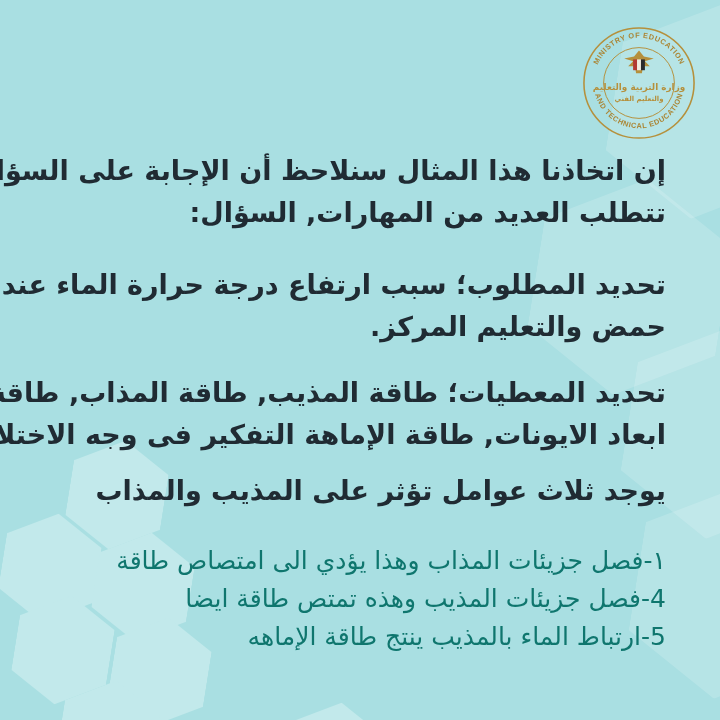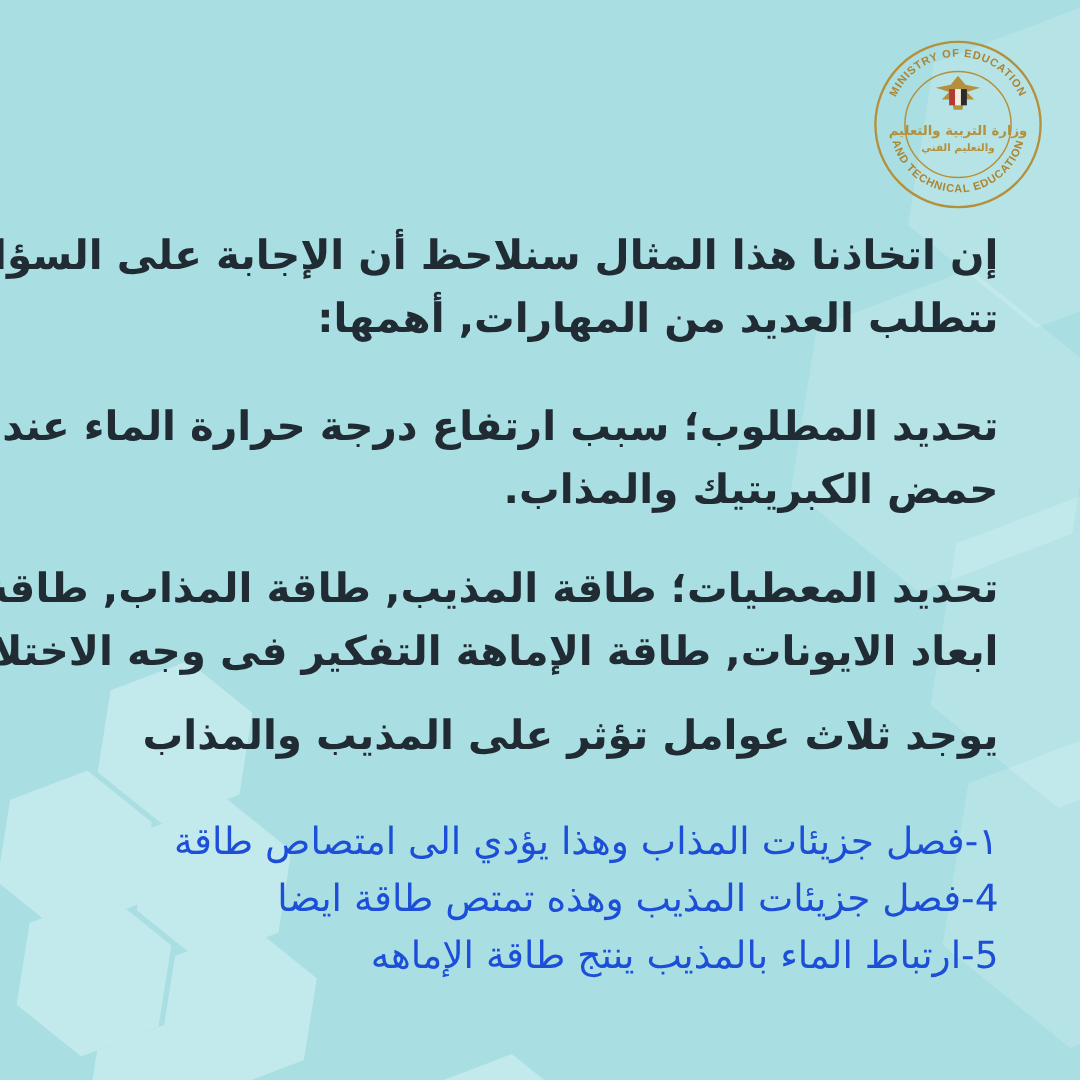--- a/index.html
+++ b/index.html
@@ -68,21 +68,21 @@
     white-space:nowrap;
   }
   .para.p2 { margin-bottom:24px; }
   .para.p3 { margin-bottom:14px; }
   .para.heading { }
   .factors .line {
     font-size:25px;
     font-weight:400;
     line-height:38px;
     white-space:nowrap;
-    color:#1d4ed8;
+    color:#0f766e;
   }
 </style>
 </head>
 <body>
 
 <div class="page">
 
   <div class="hex cluster hexA"></div>
   <div class="hex cluster hexB"></div>
   <div class="hex cluster hexC"></div>
@@ -117,26 +117,26 @@
       </g>
       <text x="60" y="67" font-size="9" font-weight="bold" fill="#b5903c" text-anchor="middle">وزارة التربية والتعليم</text>
       <text x="60" y="78" font-size="7" font-weight="bold" fill="#b5903c" text-anchor="middle">والتعليم الفني</text>
     </svg>
   </div>
 
   <main class="content">
 
     <div class="para p1">
       <div class="line">إن اتخاذنا هذا المثال سنلاحظ أن الإجابة على السؤال</div>
-      <div class="line">تتطلب العديد من المهارات, أهمها:</div>
+      <div class="line">تتطلب العديد من المهارات, السؤال:</div>
     </div>
 
     <div class="para p2">
       <div class="line">تحديد المطلوب؛ سبب ارتفاع درجة حرارة الماء عند اضافة</div>
-      <div class="line">حمض الكبريتيك والمذاب.</div>
+      <div class="line">حمض والتعليم المركز.</div>
     </div>
 
     <div class="para p3">
       <div class="line">تحديد المعطيات؛ طاقة المذيب, طاقة المذاب, طاقة</div>
       <div class="line">ابعاد الايونات, طاقة الإماهة التفكير فى وجه الاختلاف</div>
     </div>
 
     <div class="para heading">
       <div class="line">يوجد ثلاث عوامل تؤثر على المذيب والمذاب</div>
     </div>

